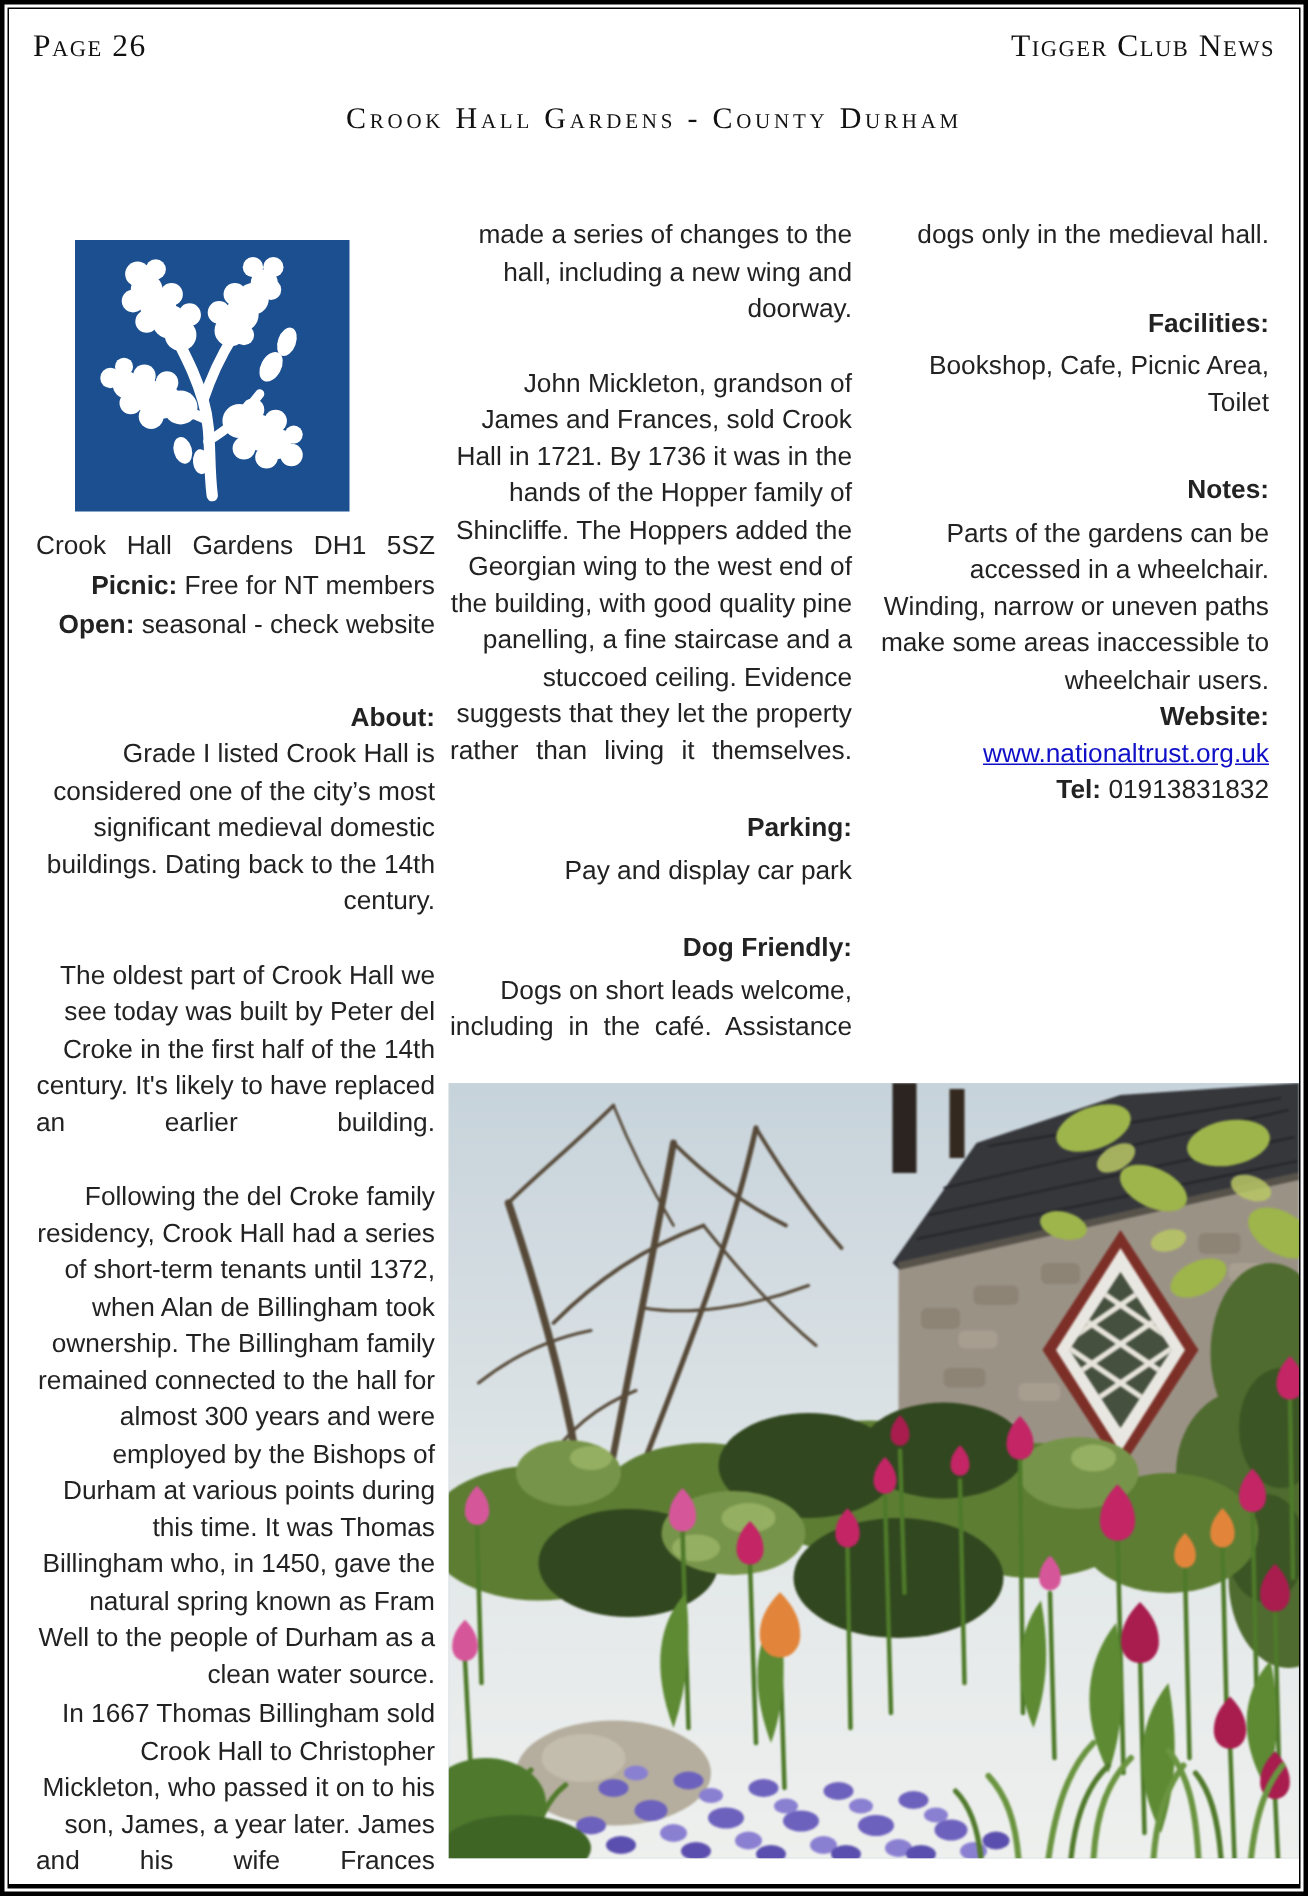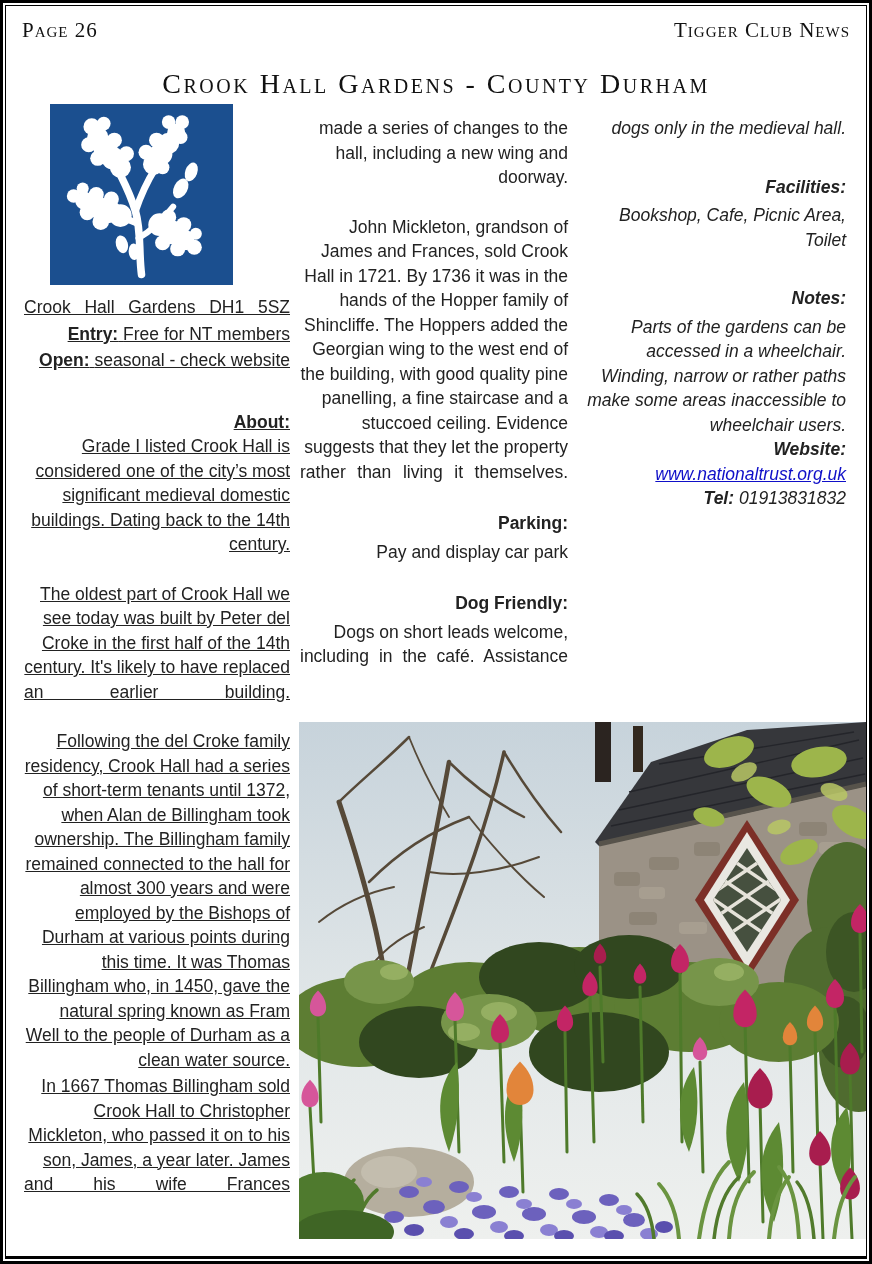--- a/index.html
+++ b/index.html
@@ -13,30 +13,30 @@
   }
   .hdr{
     position:absolute;top:12px;left:16px;right:16px;
     display:flex;justify-content:space-between;align-items:baseline;
     font-family:"Liberation Serif",serif;font-variant:small-caps;
     font-size:21px;letter-spacing:1px;color:#111;
   }
   .article-title{
     position:absolute;top:62px;left:0;width:100%;text-align:center;
     font-family:"Liberation Serif",serif;font-variant:small-caps;
-    font-size:28px;letter-spacing:2.5px;color:#111;white-space:nowrap;
+    font-size:20px;letter-spacing:2.5px;color:#111;white-space:nowrap;
   }
   .col{
     position:absolute;font-family:"Liberation Sans",sans-serif;
-    font-size:17.5px;line-height:24.5px;color:#222;text-align:justify;
+    font-size:17.5px;line-height:24.5px;color:#222;text-align:justify;margin-top:28px;
   }
   .col p{margin:0;text-align:right;}
-  .col-left{left:18px;top:96px;width:266px;text-decoration:underline;}
+  .col-left{left:18px;top:124px;width:266px;}
   .col-mid{left:294px;top:110px;width:268px;}
-  .col-right{left:578px;top:110px;width:262px;font-style:italic;}
+  .col-right{left:578px;top:110px;width:262px;}
   .logo-box{width:183px;height:181px;margin:2px 0 10px 26px;background:#1b4f8f;
     display:flex;align-items:center;justify-content:center;}
   .logo-box svg{width:100%;height:100%;display:block;}
   .jall{text-align-last:justify;}
   .h{font-weight:bold;text-align:left;}
   .mt-line{margin-top:25px !important;}
   .mt-sec{margin-top:27px !important;}
   .mt-sec2{margin-top:34px !important;}
   .mt-tiny{margin-top:2px !important;}
   .mt-val{margin-top:4px !important;}
@@ -110,21 +110,21 @@
               <circle cx="74" cy="92" r="5"></circle>
               <circle cx="84" cy="96" r="5"></circle>
             <ellipse cx="86" cy="56" rx="4.5" ry="7" transform="rotate(28 86 56)"></ellipse>
             <ellipse cx="93" cy="45" rx="4" ry="6.5" transform="rotate(20 93 45)"></ellipse>
             <ellipse cx="47" cy="93" rx="4" ry="6" transform="rotate(-15 47 93)"></ellipse>
             <ellipse cx="55" cy="98" rx="3.5" ry="5.5" transform="rotate(-5 55 98)"></ellipse>
           </g>
         </svg>
       </div>
       <p class="jall">Crook Hall Gardens DH1 5SZ</p>
-      <p class="mt-tiny"><strong>Entry:</strong> <span>Free for NT members</span></p>
+      <p class="mt-tiny"><strong>Picnic:</strong> <span>Free for NT members</span></p>
       <p class="mt-tiny"><strong>Open:</strong> <span>seasonal - check website</span></p>
       <p class="h mt-about">About:</p>
       <p>Grade I listed Crook Hall is considered one of the city’s most significant medieval domestic buildings. Dating back to the 14th century.</p>
       <p class="mt-line jall">The oldest part of Crook Hall we see today was built by Peter del Croke in the first half of the 14th century. It's likely to have replaced an earlier building.</p>
       <p class="mt-line">Following the del Croke family residency, Crook Hall had a series of short-term tenants until 1372, when Alan de Billingham took ownership. The Billingham family remained connected to the hall for almost 300 years and were employed by the Bishops of Durham at various points during this time. It was Thomas Billingham who, in 1450, gave the natural spring known as Fram Well to the people of Durham as a clean water source.</p>
       <p class="mt-tiny jall">In 1667 Thomas Billingham sold Crook Hall to Christopher Mickleton, who passed it on to his son, James, a year later. James and his wife Frances</p>
     </div>
 
     <div class="col col-mid">
       <p>made a series of changes to the hall, including a new wing and doorway.</p>
@@ -133,21 +133,21 @@
       <p class="mt-val">Pay and display car park</p>
       <p class="h mt-sec">Dog Friendly:</p>
       <p class="mt-val jall">Dogs on short leads welcome, including in the café. Assistance</p>
     </div>
 
     <div class="col col-right">
       <p>dogs only in the medieval hall.</p>
       <p class="h mt-sec2">Facilities:</p>
       <p class="mt-val">Bookshop, Cafe, Picnic Area, Toilet</p>
       <p class="h mt-sec2">Notes:</p>
-      <p class="mt-val">Parts of the gardens can be accessed in a wheelchair. Winding, narrow or rather paths make some areas inaccessible to wheelchair users.</p>
+      <p class="mt-val">Parts of the gardens can be accessed in a wheelchair. Winding, narrow or uneven paths make some areas inaccessible to wheelchair users.</p>
       <p class="h">Website:</p>
       <p><a href="#" class="doclink">www.nationaltrust.org.uk</a></p>
       <p><strong>Tel:</strong> <span>01913831832</span></p>
     </div>
 
     <div class="photo">
       <svg viewBox="0 0 567 517" preserveAspectRatio="none" aria-hidden="true">
         <defs>
           <linearGradient id="sky" x1="0" y1="0" x2="0" y2="1">
             <stop offset="0" stop-color="#c7d3db"></stop>

